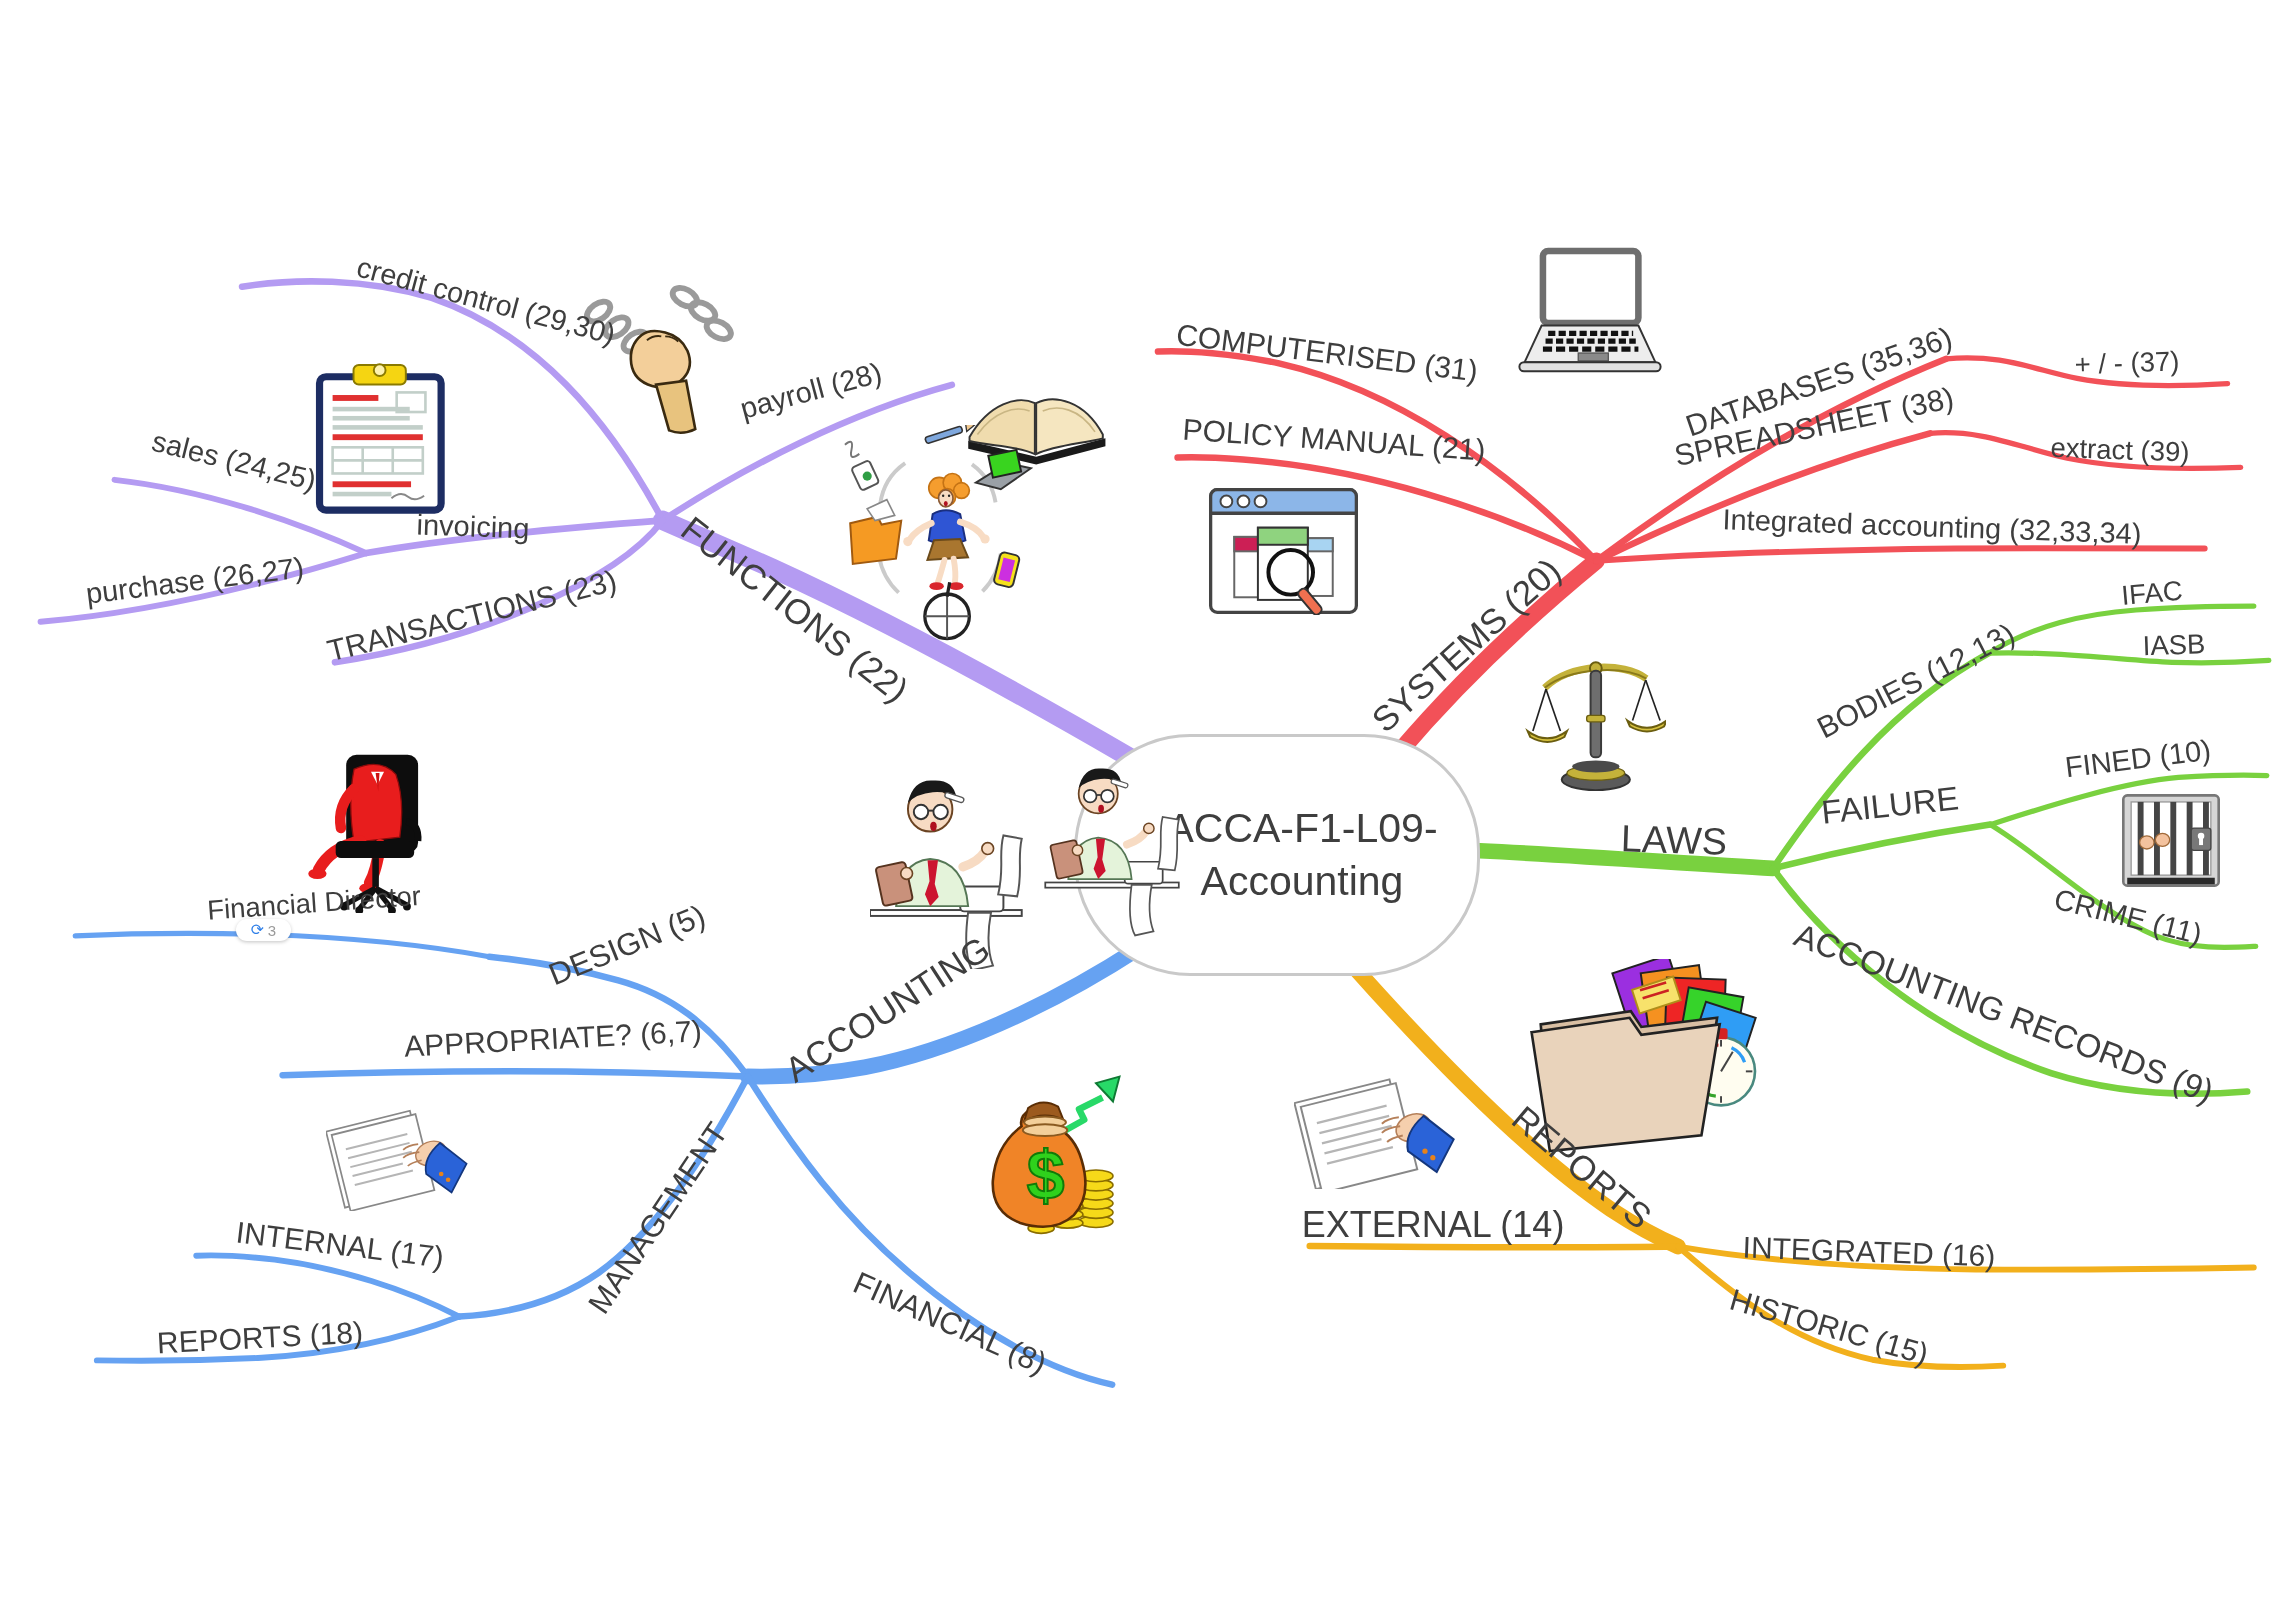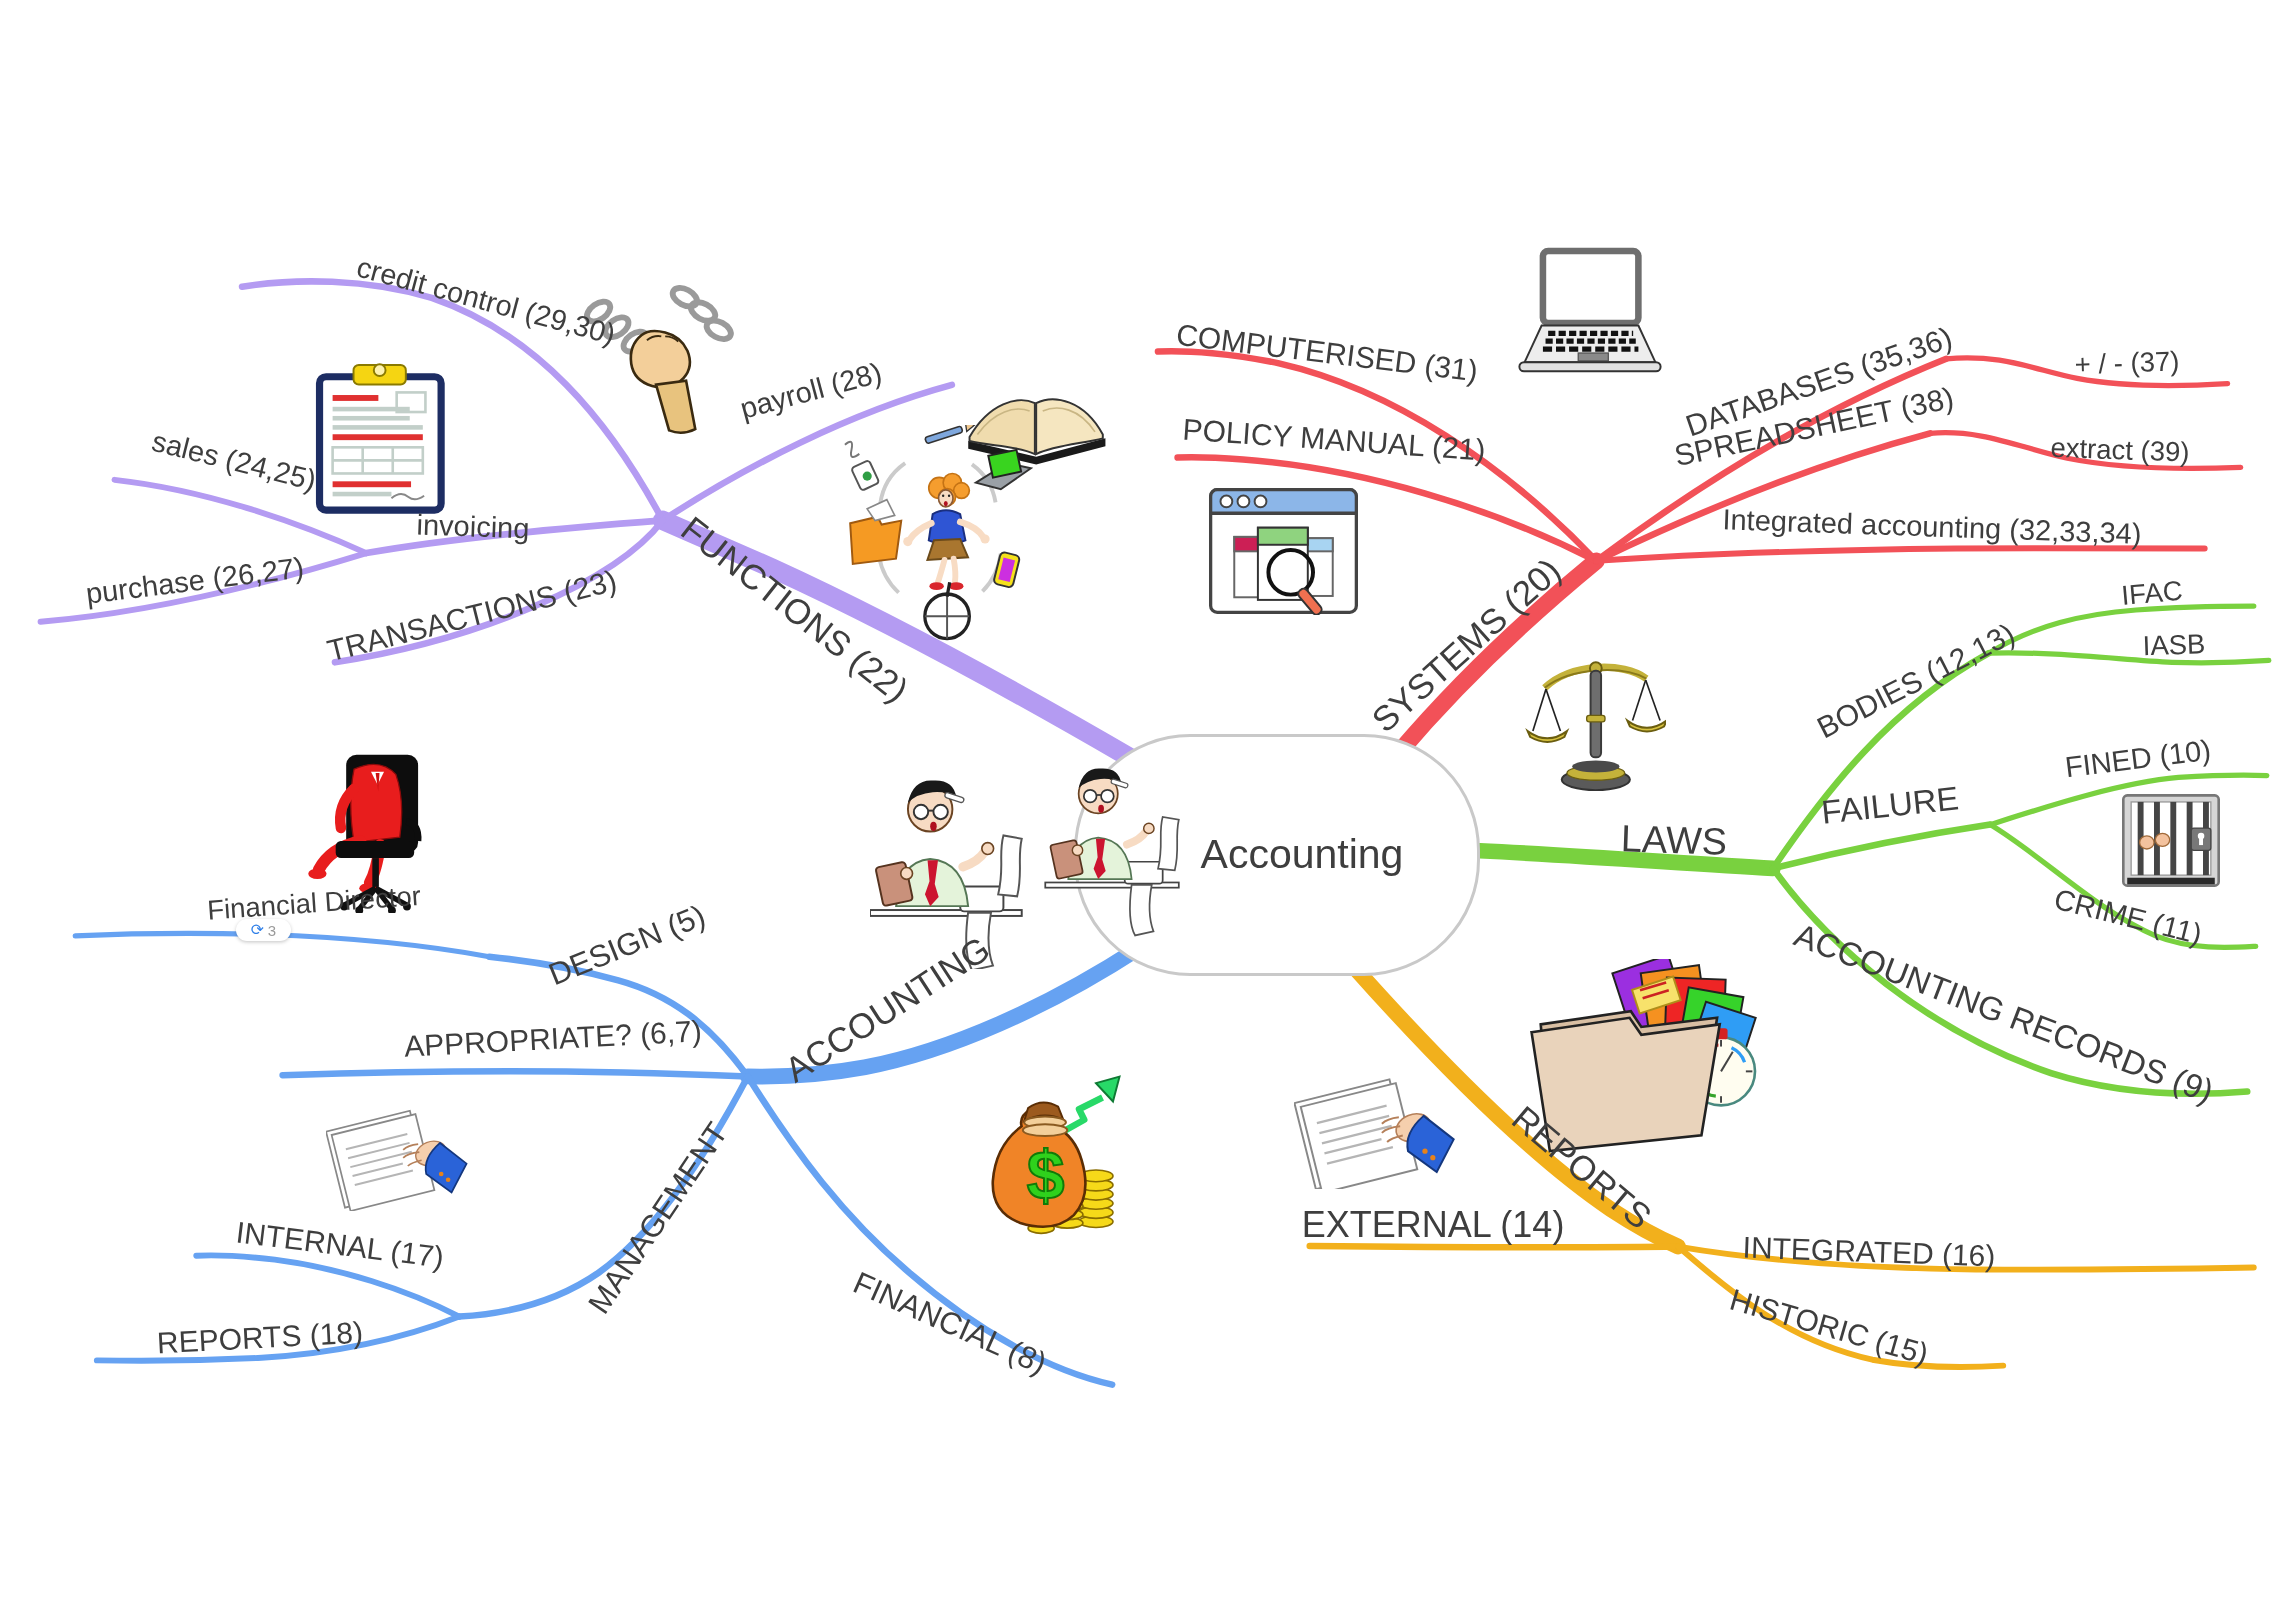--- a/index.html
+++ b/index.html
@@ -75,20 +75,21 @@
       <path d="M1143,1645 C1080,1765 1005,1880 915,1945 C850,1990 775,2008 702,2012" stroke-width="10"></path>
       <path d="M702,2012 C620,1970 520,1938 420,1925 C360,1918 320,1918 300,1919" stroke-width="9"></path>
       <path d="M702,2012 C625,2042 520,2068 400,2075 C300,2080 200,2080 148,2079" stroke-width="9"></path>
       <path d="M1143,1645 C1215,1760 1290,1860 1390,1945 C1495,2035 1605,2095 1700,2116" stroke-width="10"></path>
     </g>
   </g>
 </svg>
 
 <div class="center-node">
   <div class="title">
+    <div>ACCA-F1-L09-</div>
     <div>Accounting</div>
   </div>
 </div>
 
 <svg class="icon" style="left:870px;top:753px;z-index:3" width="327" height="216" viewBox="0 0 500 330">
   <defs>
     <g id="acct">
       <rect x="0" y="218" width="232" height="9" fill="#fff" stroke="#444" stroke-width="3"></rect>
       <rect x="138" y="182" width="66" height="38" rx="6" fill="#fff" stroke="#444" stroke-width="3"></rect>
       <path d="M196,194 c10,-42 0,-60 8,-90 l28,5 c-7,32 2,50 -7,88 z" fill="#fff" stroke="#555" stroke-width="3"></path>

